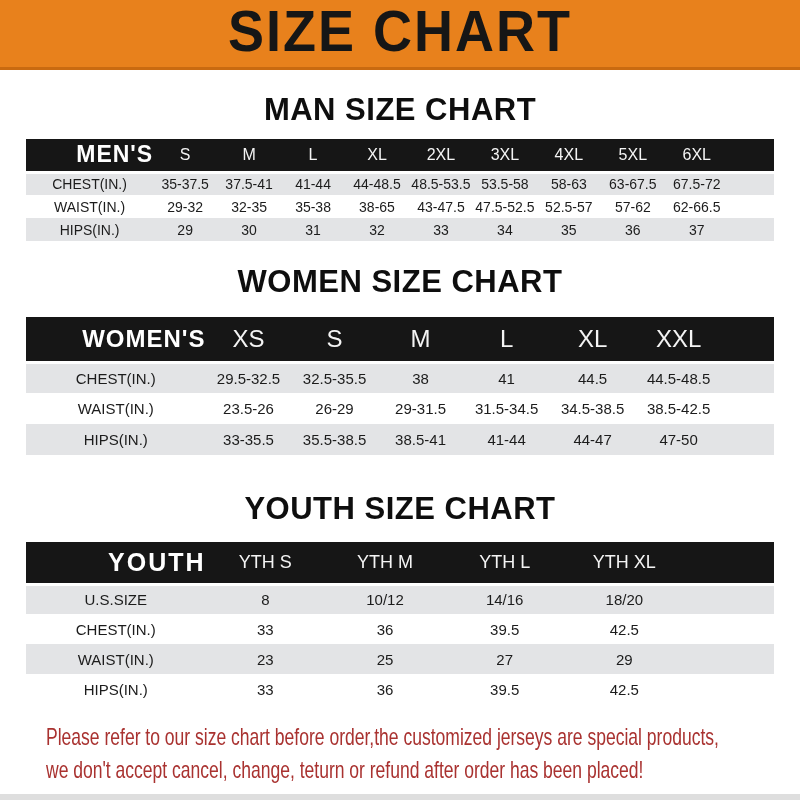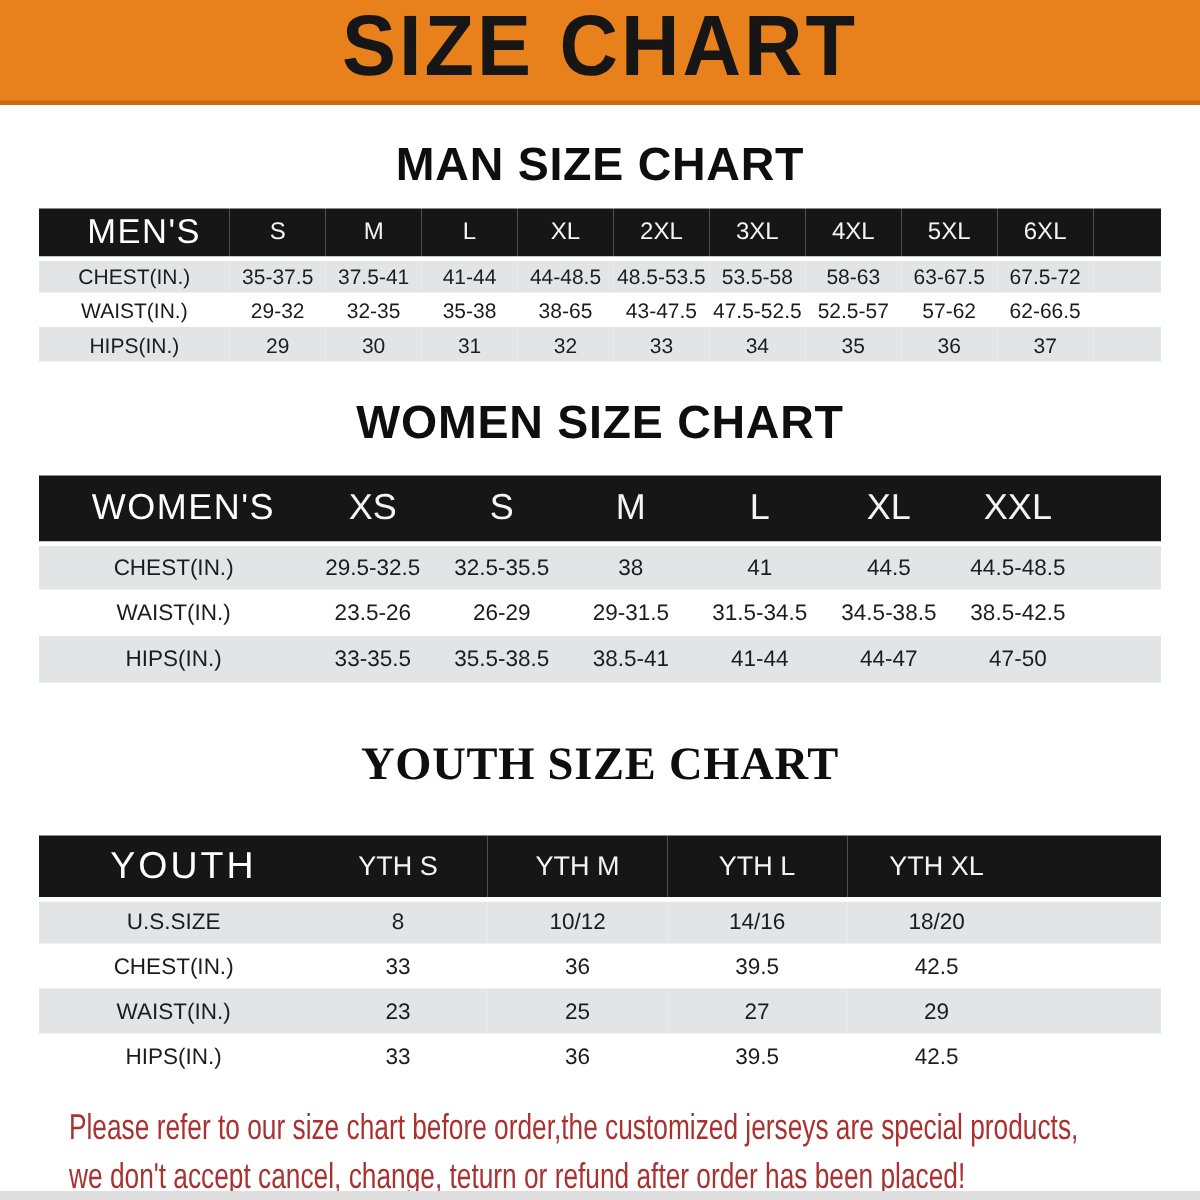--- a/index.html
+++ b/index.html
@@ -18,28 +18,28 @@
   .banner{height:70px;background:var(--banner-bg);border-bottom:3px solid var(--banner-edge);
           display:flex;justify-content:center;}
   .banner h1{margin:0;font-size:54px;font-weight:700;color:#161616;letter-spacing:2px;
              transform:scaleY(1.06);}
 
   
   .section-heading{text-align:center;font-size:31px;line-height:36px;font-weight:700;
                    color:#0e0e0e;margin:0;letter-spacing:0.5px;}
   .pad-men{padding:22px 0 11px 0;}
   .pad-women{padding:23px 0 17px 0;}
-  .pad-youth{padding:36px 0 30px 0;font-family:Liberation Serif, serif;}
+  .pad-youth{padding:36px 0 15px 0;}
 
   
   .size-table{width:748px;margin:0 auto;border-collapse:collapse;table-layout:fixed;}
   .size-table th,.size-table td{padding:0;text-align:center;white-space:nowrap;font-weight:400;}
   .size-table thead tr{background:var(--bar-bg);}
   .size-table thead th{border-bottom:3px solid #ffffff;vertical-align:middle;}
-  .size-table .bar-label{color:#ffffff;text-align:center;padding-left:13px;font-weight:400;}
+  .size-table .bar-label{color:#ffffff;text-align:right;padding-left:13px;font-weight:700;}
   .size-table .bar-size{color:#f4f4f4;}
   .size-table tbody tr:nth-child(odd){background:var(--stripe);}
   .size-table tbody td{font-size:15px;color:#1c1c1c;}
 
   .t-mens   thead tr{height:33px;}
   .t-mens   .bar-label{font-size:23px;letter-spacing:1px;}
   .t-mens   .bar-size{font-size:16px;}
   .t-mens   tbody tr{height:23px;}
   .t-mens   tbody td{font-size:14px;}
 

